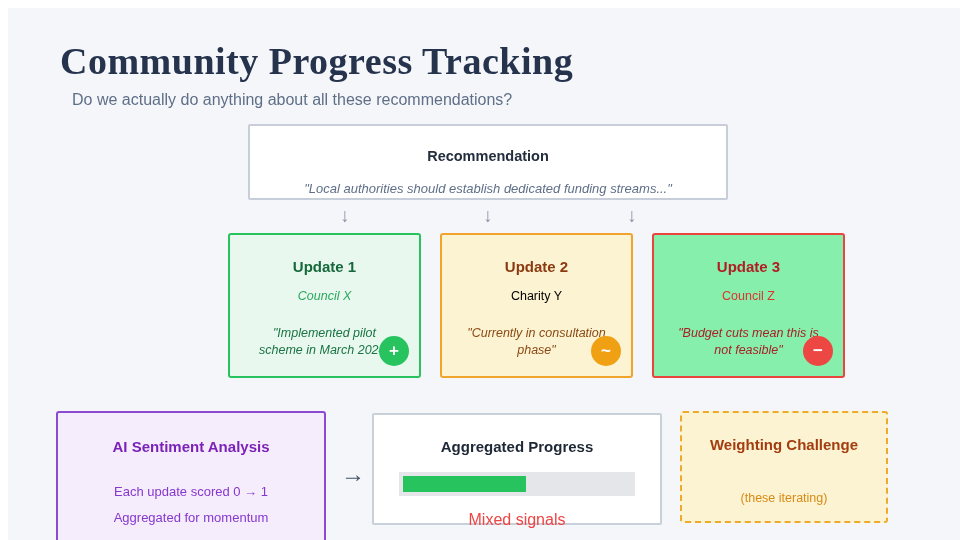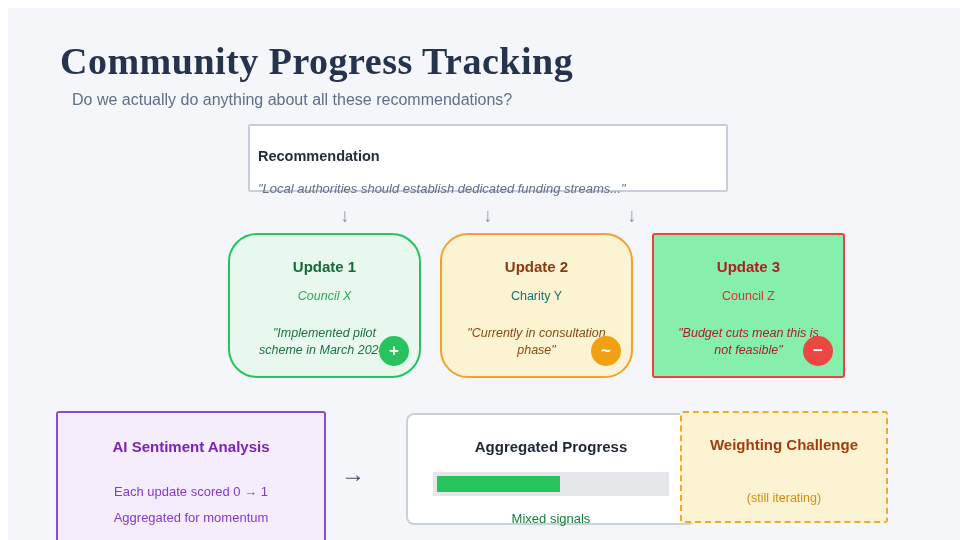--- a/index.html
+++ b/index.html
@@ -20,57 +20,57 @@
     font-weight: bold; font-size: 38px; line-height: 1.15;
     color: #26334d; letter-spacing: 0.5px;
   }
   .subtitle {
     position: absolute; left: 60px; top: 79px;
     font-size: 16px; color: #5f6f88; text-align: right;
   }
 
   
   .rec-box {
-    position: absolute; left: 240px; top: 116px; width: 480px; height: 68px;
+    position: absolute; left: 240px; top: 116px; width: 480px; height: 76px;
     background: #ffffff; border: 2px solid #c7ced9; border-radius: 2px;
-    text-align: left;
+    text-align: center;
   }
   .rec-title { margin-top: 14px; font-size: 14.5px; font-weight: bold; color: #242e3d; }
   .rec-quote { margin-top: 9px; font-size: 13px; font-style: italic; color: #5f6f88; }
 
   
   .down-arrow {
     position: absolute; top: 193px; width: 30px; text-align: center;
     font-size: 19px; color: #8b95a3;
   }
   .down-arrow.a1 { left: 322px; }
   .down-arrow.a2 { left: 465px; }
   .down-arrow.a3 { left: 609px; }
 
   
   .card {
     position: absolute; top: 225px; width: 193px; height: 145px;
     border-radius: 3px; border: 2px solid; text-align: center;
   }
-  .card.c1 { left: 220px; border-radius: 29px; }
+  .card.c1 { left: 220px; }
   .card.c2 { left: 432px; }
   .card.c3 { left: 644px; }
   .card--positive { background: #e9f8ef; border-color: #26c35f; }
-  .card--neutral  { background: #fcf3d3; border-color: #f0a42c; border-radius: 28px; }
+  .card--neutral  { background: #fcf3d3; border-color: #f0a42c; }
   .card--negative { background: #86efac; border-color: #e9453e; }
 
   .card-title { margin-top: 15px; font-size: 15px; font-weight: bold; }
   .card-org   { margin-top: 6px;  font-size: 12.5px; }
   .card-quote { margin-top: 18px; font-size: 12.5px; font-style: italic; padding: 0 16px; line-height: 1.35; }
 
   .card--positive .card-title { color: #16693a; }
   .card--positive .card-org   { color: #2ba85e; font-style: italic; }
   .card--positive .card-quote { color: #1a7343; }
   .card--neutral  .card-title { color: #8a3b10; }
-  .card--neutral  .card-org   { color: #0f766e; }
+  .card--neutral  .card-org   { color: #000000; }
   .card--neutral  .card-quote { color: #8a4a14; }
   .card--negative .card-title { color: #b01e24; }
   .card--negative .card-org   { color: #d9362f; }
   .card--negative .card-quote { color: #a82127; }
 
   .badge {
     position: absolute; right: 10px; bottom: 10px;
     width: 30px; height: 30px; border-radius: 50%;
     color: #ffffff; font-weight: bold; font-size: 17px;
     display: flex; align-items: center; justify-content: center;
@@ -89,30 +89,29 @@
   .sentiment-line  { font-size: 13px; color: #8638cf; line-height: 1.4; }
   .sentiment-body  { margin-top: 16px; }
 
   .flow-arrow {
     position: absolute; left: 324px; top: 448px; width: 42px;
     text-align: center; font-size: 24px; color: #44516a;
   }
 
   .progress-box {
     position: absolute; left: 364px; top: 405px; width: 290px; height: 112px;
-    background: #ffffff; border: 2px solid #c8d0da; border-radius: 8px;
+    background: #ffffff; border: 2px solid #c8d0da; border-radius: 2px;
     text-align: center;
-    margin-left: 34px;
   }
   .progress-title { margin-top: 15px; font-size: 15px; font-weight: bold; color: #1d2735; }
   .progress-track {
     margin: 13px 21px 0 21px; height: 24px; background: #e4e6e9;
   }
   .progress-fill { height: 100%; background: #26c35f; width: 54%; }
-  .progress-caption { margin-top: 11px; font-size: 13px; color: #15803d; }
+  .progress-caption { margin-top: 11px; font-size: 16px; color: #ef4444; }
 
   .weighting-box {
     position: absolute; left: 672px; top: 403px; width: 208px; height: 112px;
     background: #fcf3d3; border: 2px dashed #edaa2b; border-radius: 3px;
     text-align: center;
   }
   .weighting-title { margin-top: 15px; font-size: 15px; font-weight: bold; color: #a33d0f; }
   .weighting-line  { font-size: 12.5px; color: #c3500f; line-height: 1.45; }
   .weighting-body  { margin-top: 10px; }
   .weighting-note  { margin-top: 12px; font-size: 12.5px; color: #d98a14; }
@@ -170,16 +169,16 @@
     <div class="progress-track" style="background: rgb(228, 230, 233);">
       <div class="progress-fill" style="width: 54%; background: rgb(38, 195, 95);"></div>
     </div>
     <div class="progress-caption">Mixed signals</div>
   </div>
 
   <div class="weighting-box">
     <div class="weighting-title">Weighting Challenge</div>
     <div class="weighting-body">
     </div>
-    <div class="weighting-note">(still iterating)</div>
+    <div class="weighting-note">(these iterating)</div>
   </div>
 
 </div>
 
 </body></html>

